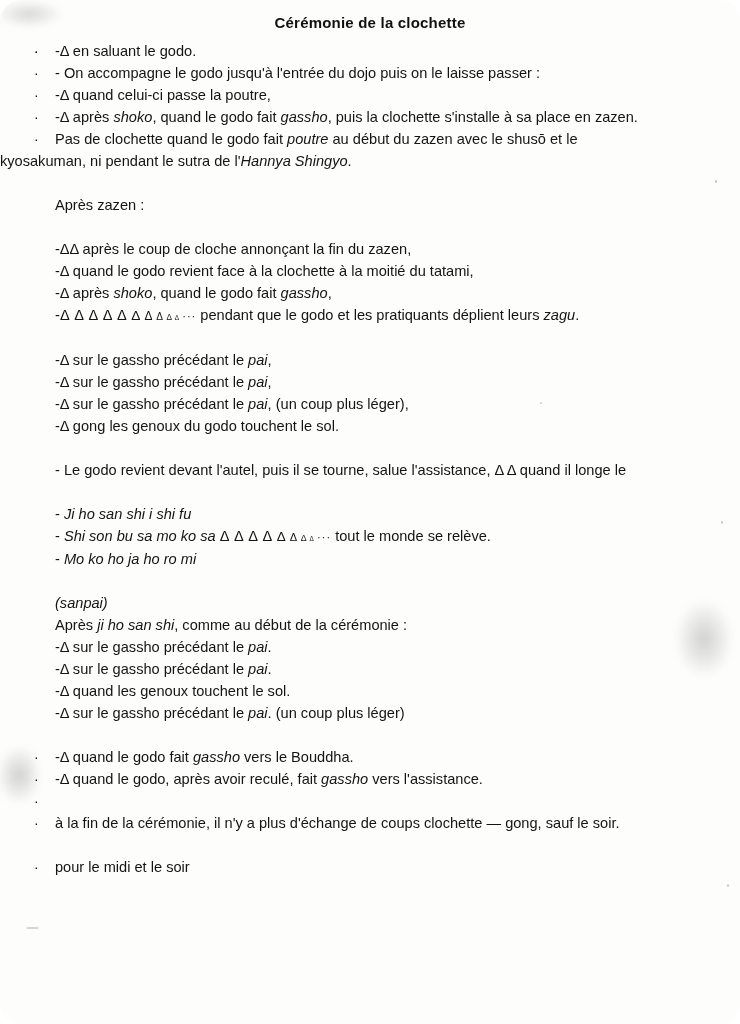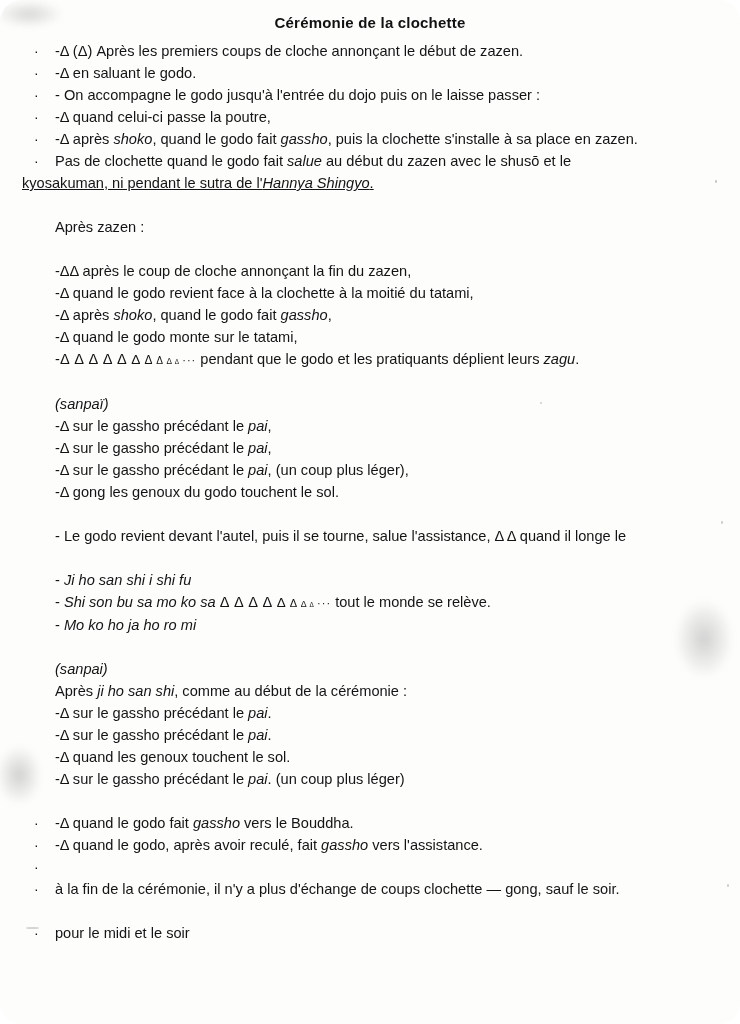--- a/index.html
+++ b/index.html
@@ -83,22 +83,20 @@
   .bulleted .bullet {
     position: absolute;
     left: 34px;
     top: 0;
     font-size: 14px;
     line-height: 22px;
   }
 
   
   .bullet-cont {
-    padding-left: 22px;
-    text-decoration: underline;
   }
 
   
   .indent-1 { padding-left: 55px; }
   .spacer-md { height: 22px; }
 
   em, .it {
     font-style: italic;
   }
 
@@ -132,37 +130,35 @@
   <div class="speck" style="left:715px;top:180px;width:2px;height:3px;opacity:.45"></div>
   <div class="speck" style="left:721px;top:521px;width:2px;height:3px;opacity:.4"></div>
   <div class="speck" style="left:727px;top:884px;width:2px;height:3px;opacity:.4"></div>
   <div class="speck" style="left:26px;top:927px;width:13px;height:2px;opacity:.35"></div>
   <div class="speck" style="left:540px;top:402px;width:2px;height:2px;opacity:.35"></div>
 
   <h1 class="doc-title">Cérémonie de la clochette</h1>
 
   <div class="content">
 
-  <div class="line bulleted"><span class="bullet">·</span><span>-Δ (Δ) Après les premiers coups de cloche annonçant le début de zazen.</span></div>
+  <div class="line bulleted"><span class="bullet">·</span></div>
       <div class="line bulleted"><span class="bullet">·</span><span>-Δ en saluant le godo.</span></div>
       <div class="line bulleted"><span class="bullet">·</span><span>- On accompagne le godo jusqu'à l'entrée du dojo puis on le laisse passer :</span></div>
       <div class="line bulleted"><span class="bullet">·</span><span>-Δ quand celui-ci passe la poutre,</span></div>
       <div class="line bulleted"><span class="bullet">·</span><span>-Δ après <em class="it">shoko</em>, quand le godo fait <em class="it">gassho</em>, puis la clochette s'installe à sa place en zazen.</span></div>
-      <div class="line bulleted"><span class="bullet">·</span><span>Pas de clochette quand le godo fait <em class="it">salue</em> au début du zazen avec le shusō et le</span></div>
+      <div class="line bulleted"><span class="bullet">·</span><span>Pas de clochette quand le godo fait <em class="it">poutre</em> au début du zazen avec le shusō et le</span></div>
       <div class="line bullet-cont">kyosakuman, ni pendant le sutra de l'<em class="it">Hannya Shingyo</em>.</div>
       <div class="spacer-md"></div>
       <div class="line indent-1">Après zazen :</div>
       <div class="spacer-md"></div>
       <div class="line indent-1">-ΔΔ après le coup de cloche annonçant la fin du zazen,</div>
       <div class="line indent-1">-Δ quand le godo revient face à la clochette à la moitié du tatami,</div>
       <div class="line indent-1">-Δ après <em class="it">shoko</em>, quand le godo fait <em class="it">gassho</em>,</div>
-      <div class="line indent-1">-Δ quand le godo monte sur le tatami,</div>
       <div class="line indent-1">-<span class="tri-run"><span class="tri" style="font-size:14.6px;margin-right:4.0px;">Δ</span><span class="tri" style="font-size:14.6px;margin-right:4.0px;">Δ</span><span class="tri" style="font-size:14.6px;margin-right:4.0px;">Δ</span><span class="tri" style="font-size:14.6px;margin-right:4.0px;">Δ</span><span class="tri" style="font-size:14.6px;margin-right:4.0px;">Δ</span><span class="tri" style="font-size:13.7px;margin-right:3.8px;">Δ</span><span class="tri" style="font-size:11.9px;margin-right:3.3px;">Δ</span><span class="tri" style="font-size:10.1px;margin-right:2.8px;">Δ</span><span class="tri" style="font-size:8.2px;margin-right:2.3px;">Δ</span><span class="tri" style="font-size:6.4px;margin-right:1.8px;">Δ</span><span class="tri-dots">···</span></span> pendant que le godo et les pratiquants déplient leurs <em class="it">zagu</em>.</div>
       <div class="spacer-md"></div>
-      <div class="line indent-1"><em class="it">(sanpaï)</em></div>
       <div class="line indent-1">-Δ sur le gassho précédant le <em class="it">pai</em>,</div>
       <div class="line indent-1">-Δ sur le gassho précédant le <em class="it">pai</em>,</div>
       <div class="line indent-1">-Δ sur le gassho précédant le <em class="it">pai</em>, (un coup plus léger),</div>
       <div class="line indent-1">-Δ gong les genoux du godo touchent le sol.</div>
       <div class="spacer-md"></div>
       <div class="line indent-1">- Le godo revient devant l'autel, puis il se tourne, salue l'assistance, Δ Δ quand il longe le</div>
       <div class="spacer-md"></div>
       <div class="line indent-1">- <em class="it">Ji ho san shi i shi fu</em></div>
       <div class="line indent-1">- <em class="it">Shi son bu sa mo ko sa</em>  <span class="tri-run"><span class="tri" style="font-size:14.6px;margin-right:4.0px;">Δ</span><span class="tri" style="font-size:14.6px;margin-right:4.0px;">Δ</span><span class="tri" style="font-size:14.6px;margin-right:4.0px;">Δ</span><span class="tri" style="font-size:14.6px;margin-right:4.0px;">Δ</span><span class="tri" style="font-size:13.4px;margin-right:3.7px;">Δ</span><span class="tri" style="font-size:11.1px;margin-right:3.0px;">Δ</span><span class="tri" style="font-size:8.8px;margin-right:2.4px;">Δ</span><span class="tri" style="font-size:6.4px;margin-right:1.8px;">Δ</span><span class="tri-dots">···</span></span> tout le monde se relève.</div>
       <div class="line indent-1">- <em class="it">Mo ko ho ja ho ro mi</em></div>

